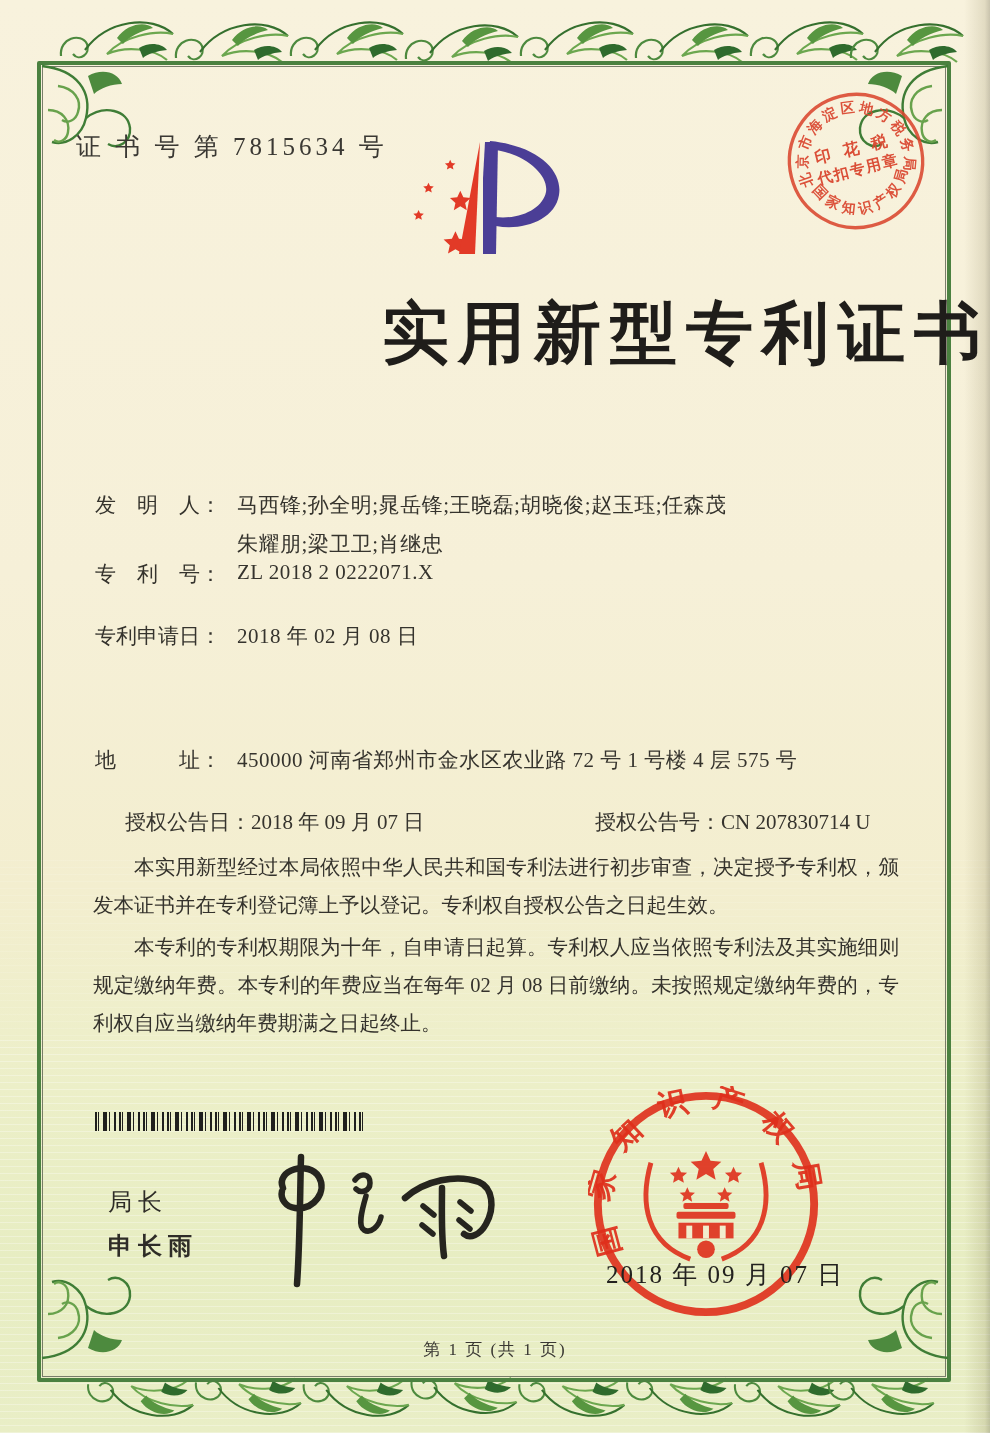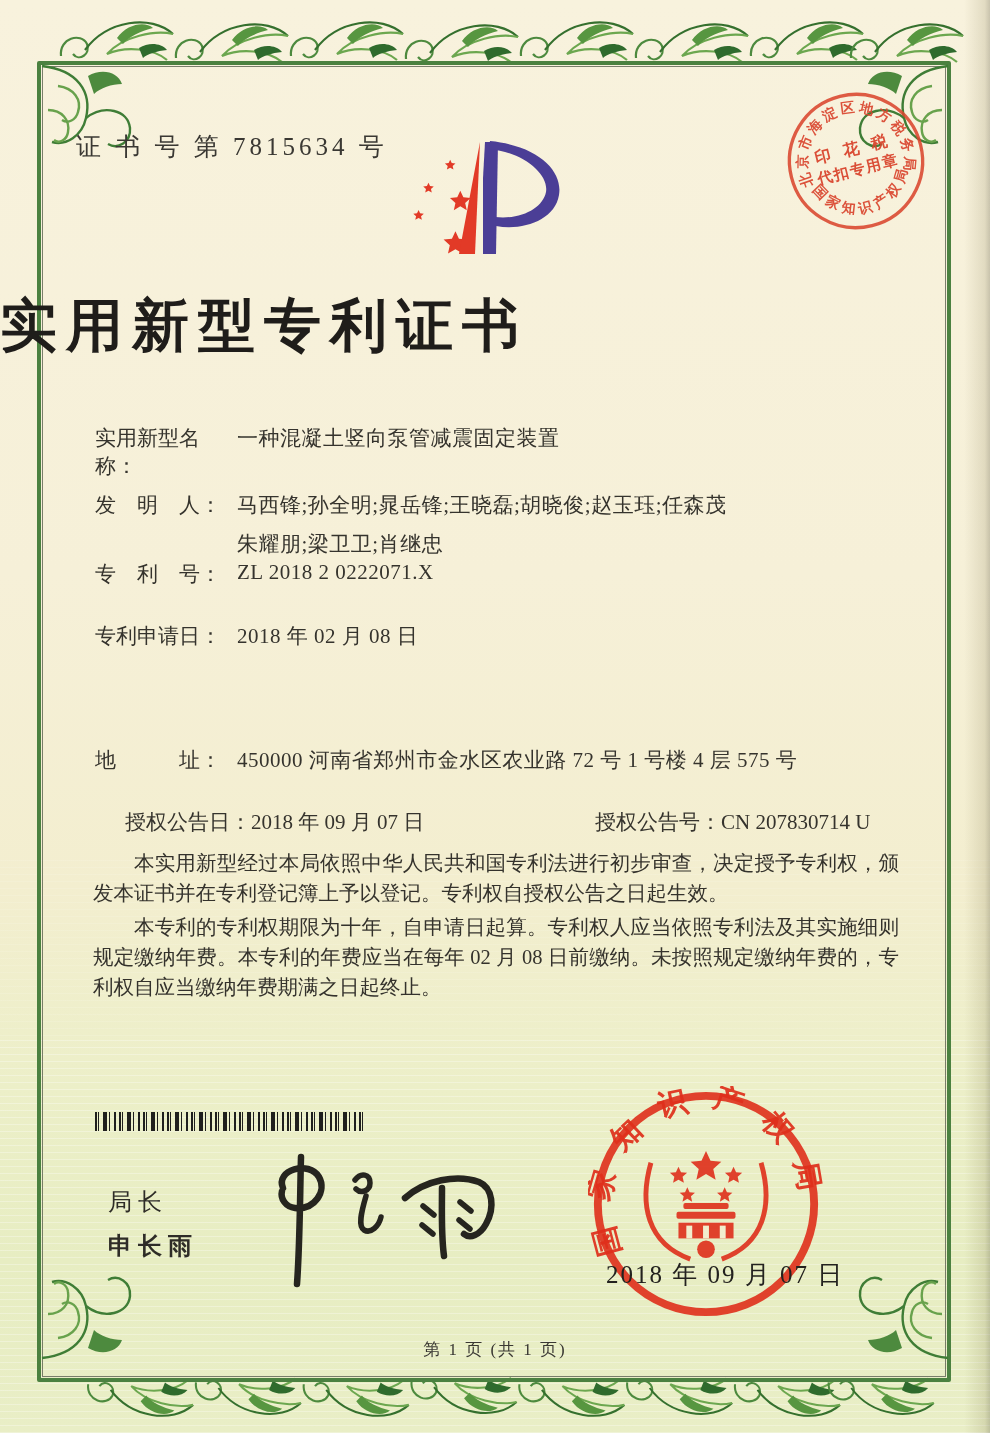--- a/index.html
+++ b/index.html
@@ -23,29 +23,29 @@
   .guilloche.mid{top:860px;height:180px;opacity:.2;}
   .edge-shade{position:absolute;top:0;right:0;width:26px;height:100%;
     background:linear-gradient(90deg,rgba(110,100,55,0) 0%,rgba(110,100,55,.16) 80%,rgba(60,55,30,.25) 100%);}
   
   .frame{position:absolute;left:37px;top:61px;width:906px;height:1313px;
     border:4px solid #4b8140;border-radius:2px;}
   .frame-inner{position:absolute;inset:1px;border:1px solid rgba(80,85,70,.75);}
   .ornament{position:absolute;pointer-events:none;}
   
   .certno{position:absolute;left:76px;top:130px;font-size:25px;letter-spacing:4px;color:#3a3833;}
-  .title{position:absolute;left:0;top:288px;width:990px;text-align:left;
-    font-size:57px;font-weight:bold;letter-spacing:9px;color:#1f1d1a;}
+  .title{position:absolute;left:0;top:288px;width:990px;text-align:right;
+    font-size:67px;font-weight:bold;letter-spacing:9px;color:#1f1d1a;}
   .row{position:absolute;left:95px;width:810px;font-size:21px;color:#35332d;}
   .row .lab{display:inline-block;width:142px;vertical-align:top;}
   .row .val{display:inline-block;width:650px;vertical-align:top;letter-spacing:.5px;}
   .row .val2{display:block;margin-left:142px;letter-spacing:.5px;margin-top:11px;}
   .half{position:absolute;font-size:21px;color:#35332d;margin-left:30px;}
   .body-text{position:absolute;left:93px;top:848px;width:806px;font-size:20.5px;
-    line-height:30px;text-align:justify;color:#34322c;font-family:Liberation Serif, serif;}
+    line-height:38px;text-align:justify;color:#34322c;font-family:Liberation Serif, serif;}
   .body-text p{margin:0 0 4px 0;text-indent:2em;}
   .barcode{position:absolute;left:95px;top:1112px;width:272px;height:19px;
     background:repeating-linear-gradient(90deg,#20201e 0 2px,transparent 2px 3px,#20201e 3px 4px,transparent 4px 8px,#20201e 8px 12px,transparent 12px 14px,#20201e 14px 15px,transparent 15px 19px,#20201e 19px 21px,transparent 21px 24px);}
   .sig-title{position:absolute;left:108px;top:1186px;font-size:24px;letter-spacing:6px;color:#2e2c27;
     font-family:"Liberation Sans","DejaVu Sans",sans-serif;}
   .sig-name{position:absolute;left:108px;top:1230px;font-size:24px;letter-spacing:6px;color:#2e2c27;
     font-family:"Liberation Sans","DejaVu Sans",sans-serif;font-weight:bold;}
   .seal-date{position:absolute;left:606px;top:1258px;font-size:25px;letter-spacing:2px;color:#23221f;}
   .footer{position:absolute;left:0;top:1338px;width:990px;text-align:center;font-size:17px;
     letter-spacing:2px;color:#3a3833;}
@@ -154,23 +154,20 @@
       </g>
       <g fill="#4b3e96">
         <polygon points="90,4 103,4 101,116 88,116 88,40"></polygon>
         <path d="M95,3 C145,8 168,34 164,57 C160,82 128,93 101,88 L100,79 C126,82 148,70 151,54 C154,36 128,14 94,11 Z"></path>
       </g>
     </svg>
   </div>
 
   <div class="title">实用新型专利证书</div>
 
-  <div class="row" style="top:424px;">
-    <span class="lab">实用新型名称：</span><span class="val">一种混凝土竖向泵管减震固定装置</span>
-  </div>
 
   <div class="row" style="top:491px;">
     <span class="lab">发　明　人：</span><span class="val">马西锋;孙全明;晁岳锋;王晓磊;胡晓俊;赵玉珏;任森茂</span>
     <span class="val2">朱耀朋;梁卫卫;肖继忠</span>
   </div>
 
   <div class="row" style="top:560px;">
     <span class="lab">专　利　号：</span><span class="val">ZL 2018 2 0222071.X</span>
   </div>
 

